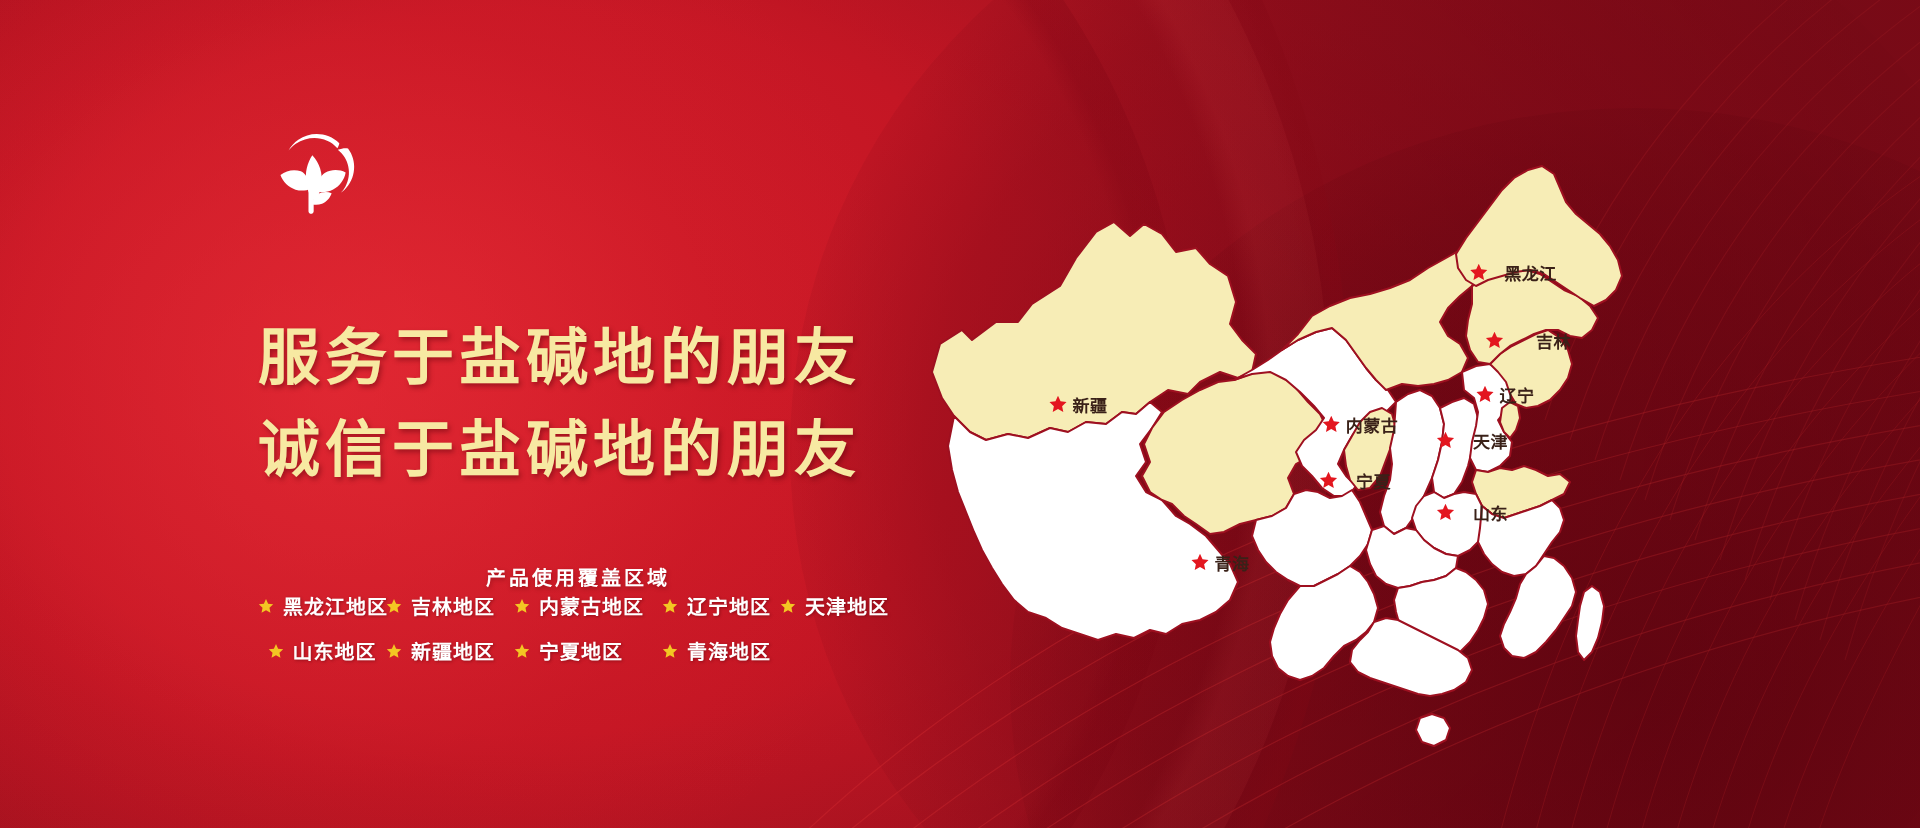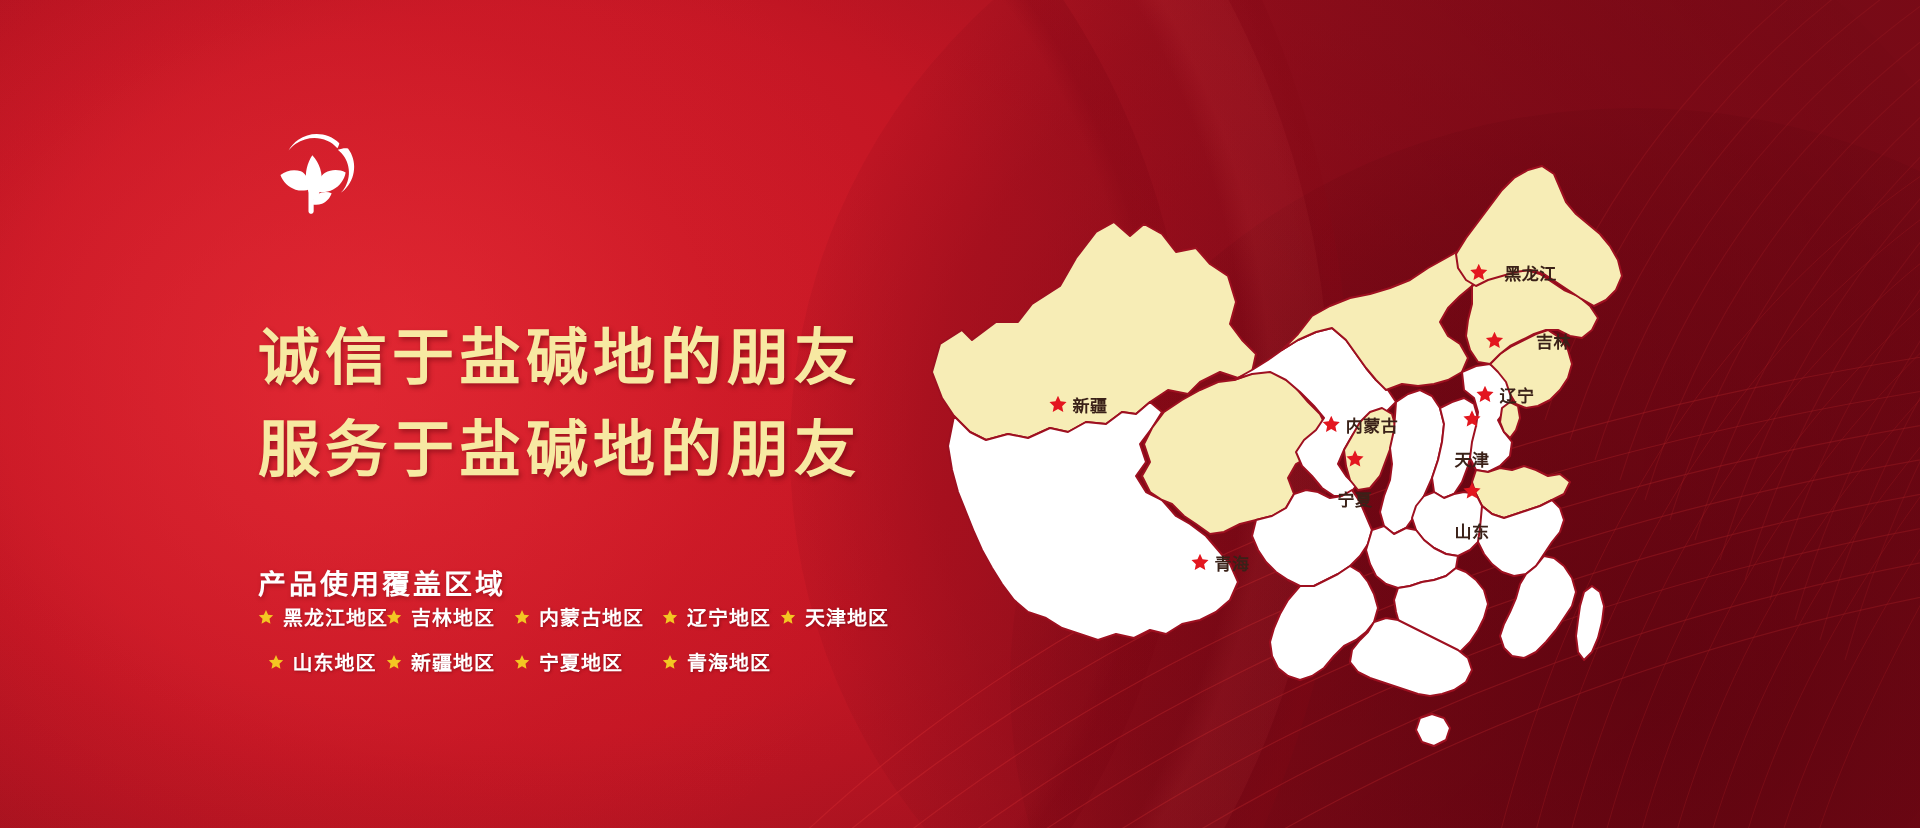--- a/index.html
+++ b/index.html
@@ -123,25 +123,26 @@
 
   
   .coverage {
     position: absolute;
     left: 258px;
     top: 562px;
   }
   .coverage-title {
     font-family: Liberation Sans, sans-serif;
     font-weight: 700;
-    font-size: 28px;
+    font-size: 20px;
     letter-spacing: 3px;
     color: #ffffff;
     white-space: nowrap;
     text-shadow: 1px 2px 4px rgba(90,0,10,0.4);
+    text-align: center;
   }
   .tag-rows { }
   .tag-row { display: flex; align-items: center; margin-bottom: 16px; }
   .tag {
     display: flex;
     align-items: center;
     gap: 9px;
     white-space: nowrap;
   }
   .tag-star { width: 16px; height: 16px; flex: none; display: block; }
@@ -167,21 +168,21 @@
   .marker { position: absolute; display: flex; align-items: center; gap: 5px; transform: translate(-50%, -50%); }
   .marker-star { width: 19px; height: 19px; flex: none; display: block; }
   .marker-label {
     font-family: "Liberation Serif", "DejaVu Serif", serif;
     font-size: 17px;
     font-weight: 700;
     color: #3a2118;
     letter-spacing: 0.5px;
     white-space: nowrap;
   }
-  .marker-stack { flex-direction: column; gap: 18px; }
+  .marker-stack { flex-direction: row; gap: 18px; }
 </style>
 </head>
 <body>
 
 <div class="banner">
 
   <div class="bg-layer">
     <div class="glow-left"></div>
     <div class="dark-right"></div>
     <div class="dark-corner-br"></div>
@@ -251,22 +252,22 @@
                  C45.6,57.5,42.8,49,37.4,47.2z"></path>
         <path d="M48.6,58.6c1.2,0.2,2.1,1.3,2.1,2.6v27.5c0,1.5-1.2,2.7-2.7,2.7s-2.7-1.2-2.7-2.7V61.2
                  C45.3,59.6,46.9,58.3,48.6,58.6z"></path>
         <path d="M54.8,71.4c4.3-2.8,9.8-3.3,14.6-1.4c-1.6,4.9-5.2,9-10,10.9c-3.5,1.4-7.2,1.5-10.6,0.6
                  C49.3,77.6,51.6,73.5,54.8,71.4z"></path>
       </g>
     </svg>
   </div>
 
   <div class="headline">
+    <div class="headline-line">服务于盐碱地的朋友</div>
     <div class="headline-line">诚信于盐碱地的朋友</div>
-    <div class="headline-line">服务于盐碱地的朋友</div>
   </div>
 
   <div class="coverage">
     <div class="coverage-title">产品使用覆盖区域</div>
     <div class="tag-rows" id="tag-rows">
         <div class="tag-row">
           <div class="tag" style="width: 128px;">
             <svg class="tag-star" viewBox="0 0 24 24">
               <polygon fill="#f3c623" points="12,1.6 15.2,8.6 22.8,9.5 17.2,14.7 18.7,22.2 12,18.4 5.3,22.2 6.8,14.7 1.2,9.5 8.8,8.6"></polygon>
             </svg>

